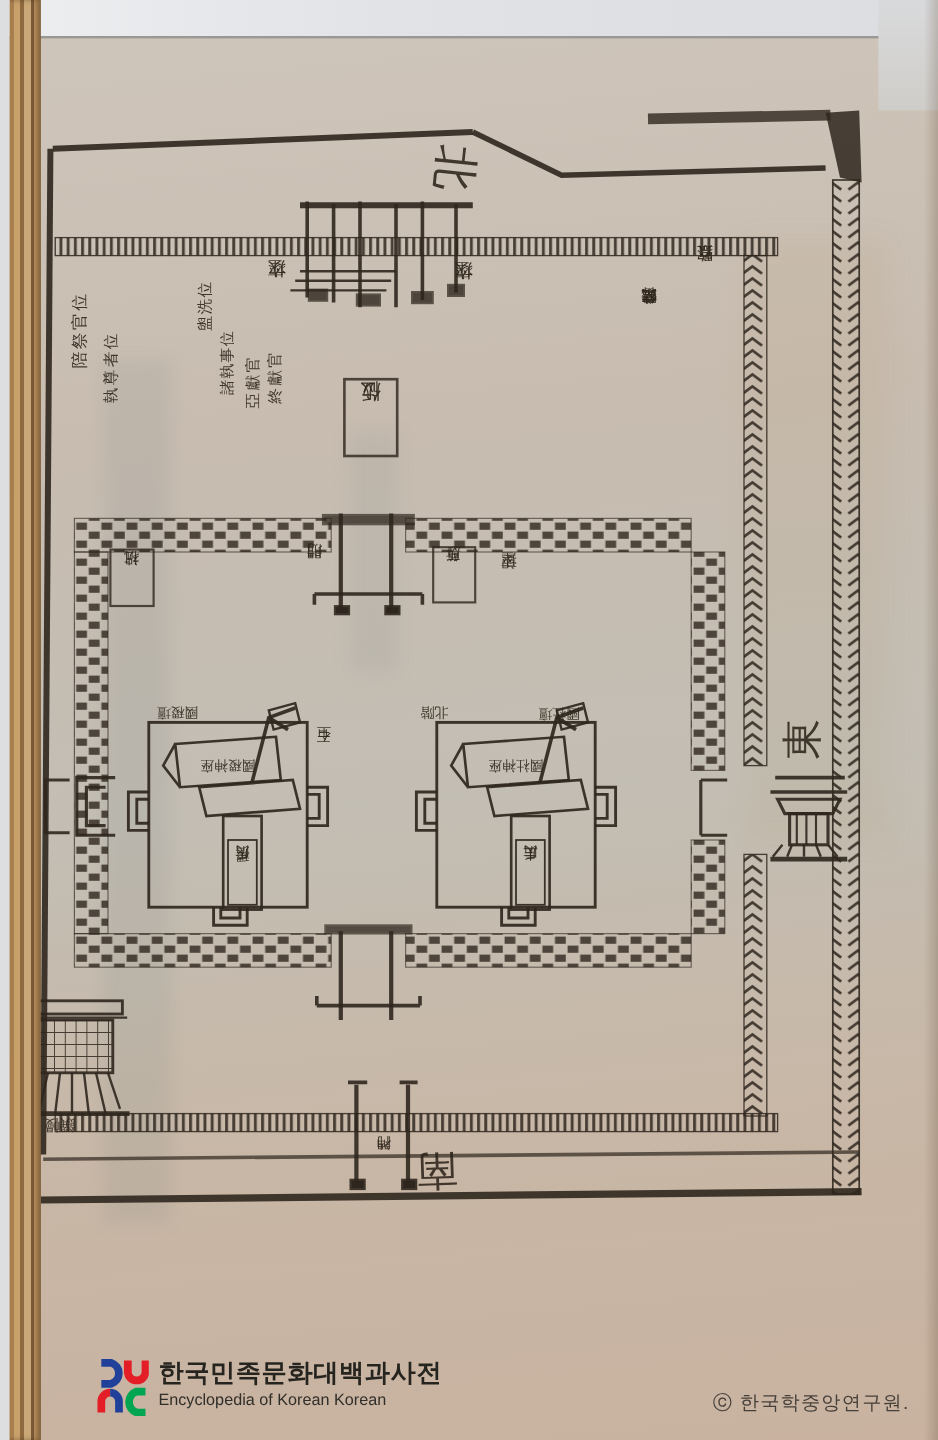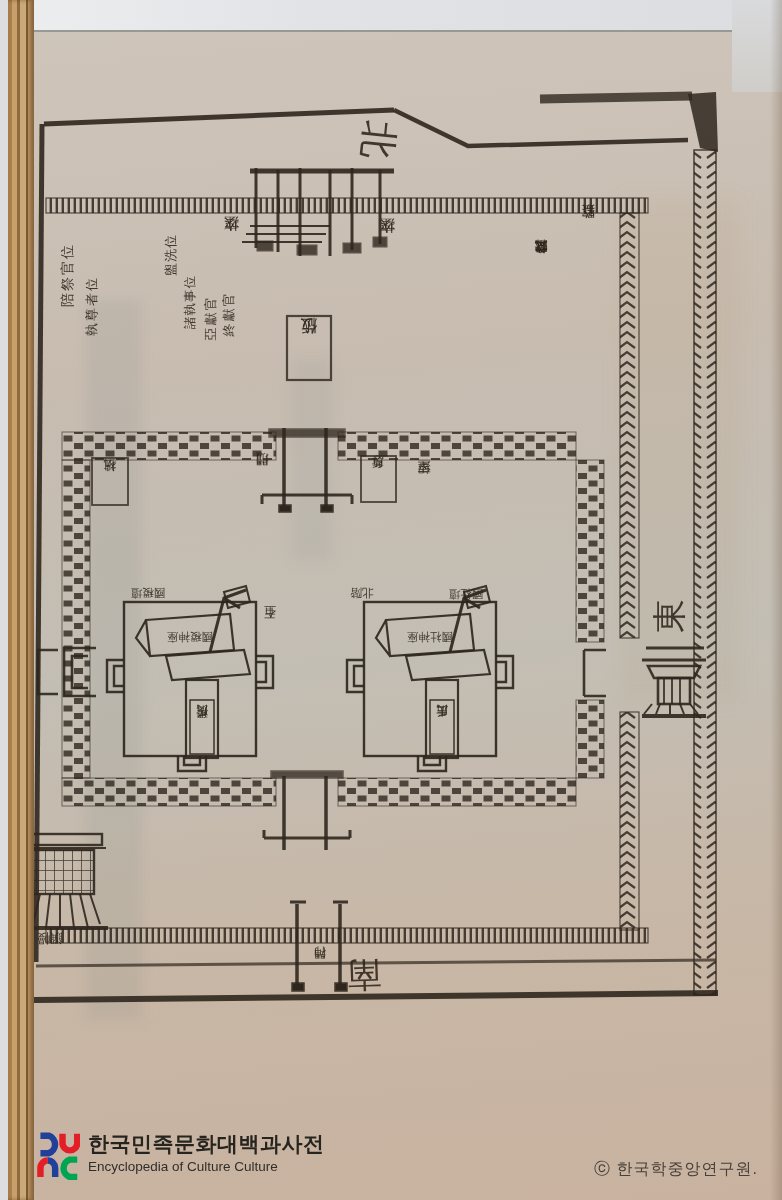--- a/index.html
+++ b/index.html
@@ -17,21 +17,21 @@
   .right-dark{position:absolute;right:0;top:0;width:12px;height:1200px;background:linear-gradient(90deg,rgba(0,0,0,0),rgba(90,70,50,.25));}
   .stain1{position:absolute;left:86px;top:300px;width:56px;height:720px;background:rgba(100,115,122,.10);filter:blur(6px);}
   .stain2{position:absolute;left:292px;top:360px;width:40px;height:200px;background:rgba(100,118,125,.09);filter:blur(7px);}
   .stain3{position:absolute;left:620px;top:200px;width:120px;height:500px;background:rgba(160,140,90,.08);filter:blur(10px);}
   .woodcut{position:absolute;left:0;top:0;}
   
   .lbl{position:absolute;color:rgba(45,36,26,.88);white-space:nowrap;line-height:1.02;
        font-family:"Liberation Serif","DejaVu Serif",serif;transform-origin:center;}
   .v{writing-mode:vertical-rl;text-orientation:upright;}
   
-  .wm{position:absolute;left:34px;top:1130px;display:flex;align-items:flex-start;}
+  .wm{position:absolute;left:34px;top:1130px;display:flex;align-items:flex-start;padding-left:44px;}
   .wm-mark{width:46px;height:50px;margin-right:8px;}
   .wm-kor{font-family:"Liberation Sans","DejaVu Sans",sans-serif;font-weight:bold;font-size:21px;color:#26241f;letter-spacing:.5px;}
   .wm-eng{font-family:"Liberation Sans","DejaVu Sans",sans-serif;font-size:13.5px;color:#302e29;margin-top:1px;}
   .copyright{position:absolute;left:594px;top:1159px;font-family:"Liberation Sans","DejaVu Sans",sans-serif;
              font-size:16px;color:#46403a;letter-spacing:1px;}
 </style>
 </head>
 <body>
 
 <div class="photo">
@@ -207,18 +207,18 @@
   <div class="wm">
     <svg class="wm-mark" viewBox="0 0 50 52">
       <path d="M7,5 h9 a10,10 0 0 1 0,19 h-9" fill="none" stroke="#21409a" stroke-width="7"></path>
       <path d="M31,3 v10 a8,8 0 0 0 16,0 v-10" fill="none" stroke="#e31e26" stroke-width="7"></path>
       <path d="M7,50 v-10 a8,8 0 0 1 8,-8" fill="none" stroke="#e31e26" stroke-width="7"></path>
       <path d="M15,32 a8,8 0 0 1 8,8 v10" fill="none" stroke="#21409a" stroke-width="7"></path>
       <path d="M47,31 h-8 a10,10 0 0 0 0,19 h8" fill="none" stroke="#00a551" stroke-width="7"></path>
     </svg>
     <div>
       <div class="wm-kor">한국민족문화대백과사전</div>
-      <div class="wm-eng">Encyclopedia of Culture Culture</div>
+      <div class="wm-eng">Encyclopedia of Korean Korean</div>
     </div>
   </div>
 
   <div class="copyright">ⓒ 한국학중앙연구원.</div>
 </div>
 
 </body></html>

